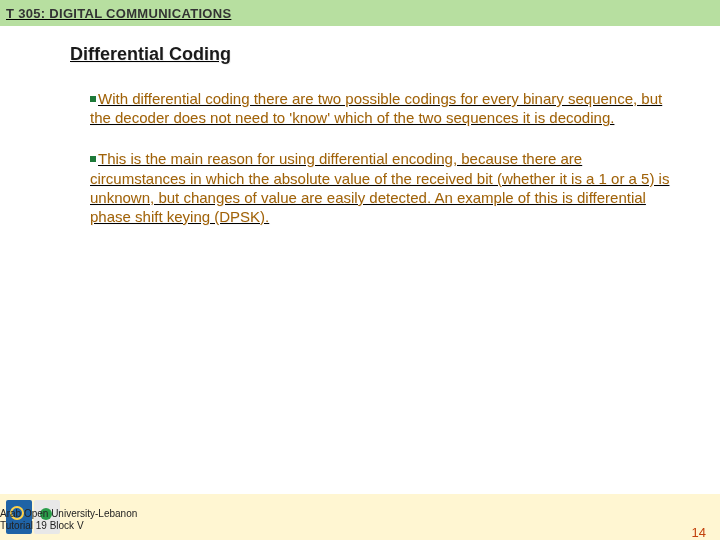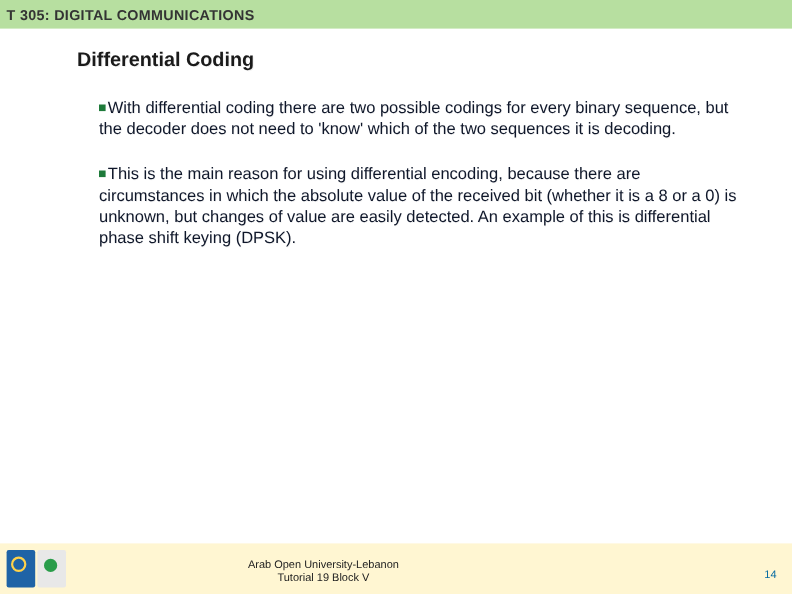--- a/index.html
+++ b/index.html
@@ -1,49 +1,49 @@
 <!DOCTYPE html>
 <html><head>
 <meta charset="utf-8">
 <style>
   * { margin: 0; padding: 0; box-sizing: border-box; }
   html, body { width: 720px; height: 540px; font-family: Verdana, Geneva, sans-serif; background: #fff; overflow: hidden; }
-  .slide { position: relative; width: 720px; height: 540px; background: #fff; }
+  .slide { position: relative; width: 720px; height: 540px; background: #fff; text-decoration: underline; }
   .header-bar { width: 720px; height: 26px; background: #b7dfa0; display: flex; align-items: center; padding-left: 6px; }
   .course-code { font-size: 13px; font-weight: bold; color: #333; letter-spacing: 0.3px; }
   .slide-title { font-size: 18px; font-weight: bold; color: #1a1a1a; margin: 18px 0 24px 70px; text-shadow: 1px 1px 0 rgba(0,0,0,0.06); }
   .body { margin: 0 48px 0 90px; }
-  .para { font-size: 15px; line-height: 1.28; color: #0f172a; margin-bottom: 22px; text-shadow: 0.5px 0.5px 0 rgba(0,0,0,0.05); }
+  .para { font-size: 15px; line-height: 1.28; color: #a16207; margin-bottom: 22px; text-shadow: 0.5px 0.5px 0 rgba(0,0,0,0.05); }
   .bullet { display: inline-block; width: 6px; height: 6px; background: #1e7a3a; vertical-align: middle; margin-right: 2px; margin-bottom: 2px; }
   .footer-band { position: absolute; left: 0; bottom: 0; width: 720px; height: 46px; background: #fff6d2; }
   .logo-box { position: absolute; left: 6px; bottom: 6px; width: 56px; height: 34px; display: flex; gap: 2px; }
   .logo-a { width: 26px; height: 34px; background: #1f63a6; border-radius: 2px; position: relative; }
   .logo-a::after { content: ""; position: absolute; left: 4px; top: 6px; width: 10px; height: 10px; border: 2px solid #ffd24a; border-radius: 50%; }
   .logo-b { width: 26px; height: 34px; background: #e8e8e8; border-radius: 2px; position: relative; }
   .logo-b::after { content: ""; position: absolute; left: 6px; top: 8px; width: 12px; height: 12px; background: #2a9d4a; border-radius: 50%; }
-  .footer-text { position: absolute; left: 0; width: 588px; bottom: 8px; text-align: center; font-size: 10px; line-height: 1.2; color: #222; }
-  .page-num { position: absolute; right: 14px; bottom: 12px; font-size: 10px; color: #0369a1; }
+  .footer-text { position: absolute; left: 0; width: 588px; bottom: 8px; font-size: 10px; line-height: 1.2; color: #222; }
+  .page-num { position: absolute; right: 14px; bottom: 0; font-size: 13px; color: #c2410c; }
 </style>
 </head>
 <body>
 
 <div class="slide">
 
   <div class="header-bar">
     <span class="course-code">T 305: DIGITAL COMMUNICATIONS</span>
   </div>
 
   <h1 class="slide-title">Differential Coding</h1>
 
   <div class="body">
     <p class="para">
       <span class="bullet"></span><span>With differential coding there are two possible codings for every binary sequence, but the decoder does not need to 'know' which of the two sequences it is decoding.</span>
     </p>
     <p class="para">
-      <span class="bullet"></span><span>This is the main reason for using differential encoding, because there are circumstances in which the absolute value of the received bit (whether it is a 8 or a 0) is unknown, but changes of value are easily detected. An example of this is differential phase shift keying (DPSK).</span>
+      <span class="bullet"></span><span>This is the main reason for using differential encoding, because there are circumstances in which the absolute value of the received bit (whether it is a 1 or a 5) is unknown, but changes of value are easily detected. An example of this is differential phase shift keying (DPSK).</span>
     </p>
   </div>
 
   <div class="footer-band"></div>
 
   <div class="logo-box">
     <div class="logo-a"></div>
     <div class="logo-b"></div>
   </div>
 

